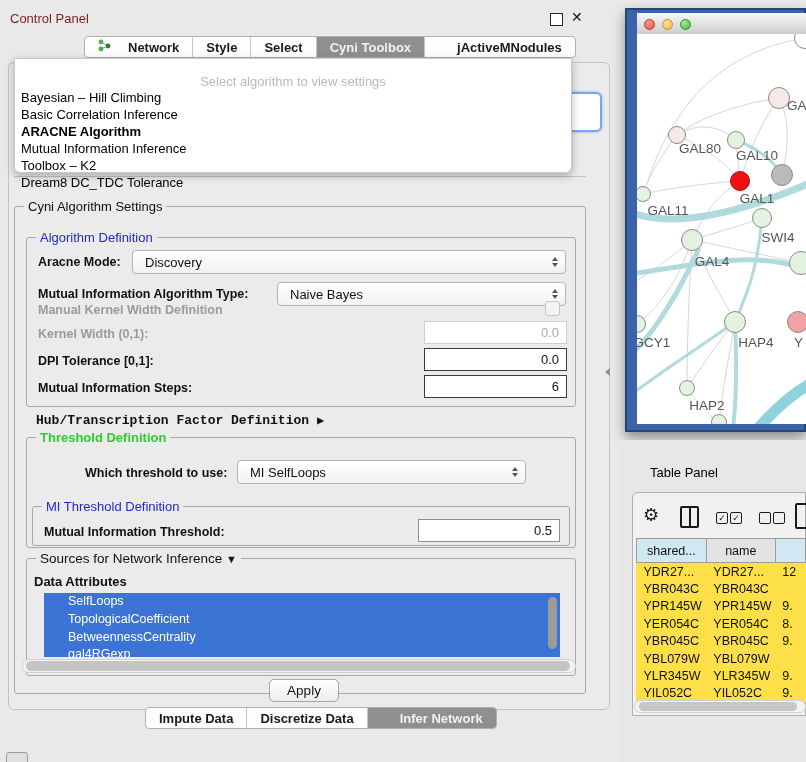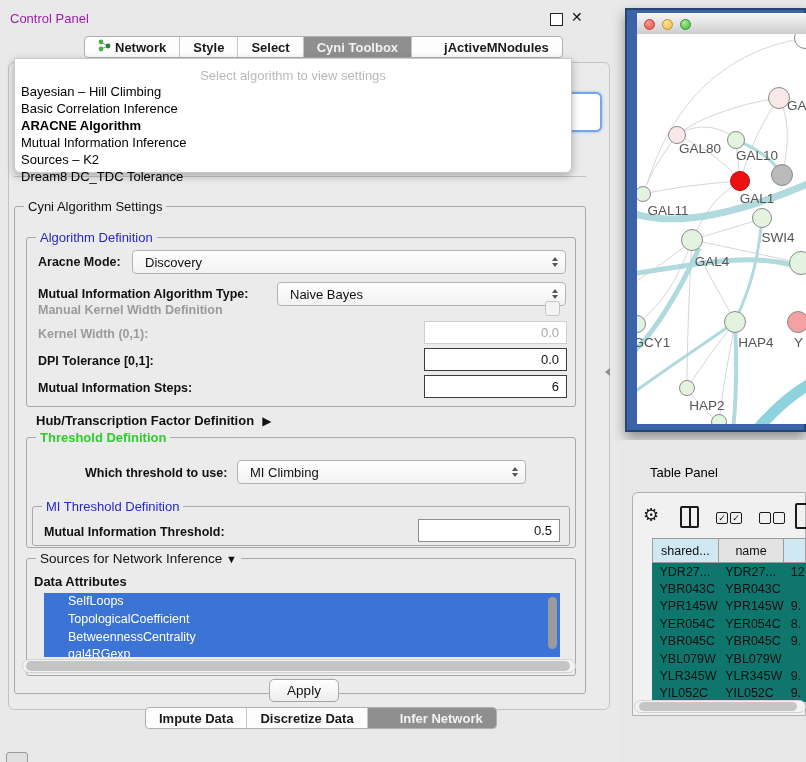--- a/index.html
+++ b/index.html
@@ -1,42 +1,42 @@
 <!DOCTYPE html>
 <html><head>
 <meta charset="utf-8">
 <style>
   html,body{margin:0;padding:0;}
   #screen{position:relative;width:806px;height:762px;background:#e9e9e9;
     font-family:"Liberation Sans","DejaVu Sans",sans-serif;overflow:hidden;color:#111;}
   .abs{position:absolute;}
   
   #cp-titlebar{left:0;top:6;width:620px;height:26px;}
-  #cp-title{left:10px;top:11px;font-size:13px;color:#a21caf;}
+  #cp-title{left:10px;top:11px;font-size:13px;color:#7f1d1d;}
   #cp-float{left:550px;top:13px;width:11px;height:11px;border:1.5px solid #222;background:#fff;}
   #cp-close{left:571px;top:9px;font-size:14px;font-weight:bold;color:#111;}
   
   .seg-bar{display:flex;background:#fdfdfd;border:1px solid #b0b0b0;border-radius:4px;overflow:hidden;height:22px;box-sizing:border-box;}
-  .seg{display:flex;align-items:center;gap:4px;padding:0 13px;font-size:13px;font-weight:600;color:#1a1a1a;border-right:1px solid #c6c6c6;white-space:nowrap;}
+  .seg{display:flex;align-items:center;gap:17px;padding:0 13px;font-size:13px;font-weight:600;color:#1a1a1a;border-right:1px solid #c6c6c6;white-space:nowrap;}
   .seg:last-child{border-right:none;padding-left:32px;}
   .seg.sel{background:#8f8f8f;color:#f2f2f2;}
   #cp-tabs{left:84px;top:36px;}
   #bottom-tabs{left:145px;top:707px;}
   
   #main-panel{left:8px;top:62px;width:602px;height:648px;background:#ebebeb;border:1px solid #c3c3c3;border-radius:6px;box-sizing:border-box;}
   #hidden-group-line{left:14px;top:176px;width:572px;height:1px;background:#c4c4c4;}
   #hidden-combo{left:560px;top:92px;width:38px;height:36px;border:2px solid #76a7e8;border-radius:6px;background:#fff;box-shadow:0 0 3px #8ab4ec;}
   
   .sb-track{background:#f3f3f3;border:1px solid #d2d2d2;border-radius:7px;box-sizing:border-box;}
   .sb-thumb{background:#b9b9b9;border-radius:6px;}
   #main-sb{left:590px;top:66px;width:13px;height:606px;}
   
   #algo-overlay{left:14px;top:58px;width:558px;height:115px;background:#fff;border:1px solid #c9c9c9;
     border-radius:0 0 6px 6px;box-shadow:0 3px 8px rgba(0,0,0,.28);box-sizing:border-box;}
-  #algo-placeholder{width:100%;text-align:center;padding-top:3px;font-size:13px;color:#b9b9b9;margin-top:6px;}
+  #algo-placeholder{width:100%;text-align:center;padding-top:15px;font-size:13px;color:#b9b9b9;}
   .algo-opt{font-size:13px;color:#000;padding:1px 6px;line-height:15px;white-space:nowrap;}
   .algo-opt.bold{font-weight:bold;}
   
   .group{border:1px solid #a9a9a9;border-radius:3px;box-sizing:border-box;}
   .gtitle{position:absolute;top:-8px;left:9px;background:#ebebeb;padding:0 4px;font-size:13px;white-space:nowrap;}
   .blue{color:#2626cc;} .green{color:#2ecc2e;}
   .lbl{position:absolute;font-size:12.5px;font-weight:bold;color:#111;white-space:nowrap;}
   .lbl.dis{color:#9b9b9b;text-align:center;}
   .field{position:absolute;background:#fff;border:1px solid #b9b9b9;box-sizing:border-box;
     font-size:13px;text-align:right;padding:3px 7px 0 0;}
@@ -74,21 +74,21 @@
   
   #right-bg{left:620px;top:440px;width:186px;height:322px;background:#e7e7e7;}
   #tp-title{left:650px;top:465px;font-size:13px;color:#000;}
   #tp-box{left:632px;top:492px;width:174px;height:224px;background:#f1f1f1;border:1px solid #b0b0b0;border-radius:6px 0 0 0;box-sizing:border-box;}
   .ticon{position:absolute;color:#1a1a1a;}
   #gear-icon{left:643px;top:504px;font-size:18px;}
   #cols-icon{left:680px;top:506px;width:15px;height:18px;border:2px solid #1a1a1a;border-radius:2px;}
   #cols-icon div{position:absolute;left:50%;top:0;width:2px;height:100%;background:#1a1a1a;transform:translateX(-1px);}
   .cb{position:absolute;width:10px;height:10px;border:1.5px solid #1a1a1a;border-radius:2px;font-size:9px;line-height:10px;text-align:center;font-weight:bold;}
   #page-icon{left:795px;top:503px;width:16px;height:22px;border:2px solid #1a1a1a;border-radius:2px;}
-  table#net-table{position:absolute;left:652px;top:538px;border-collapse:collapse;table-layout:fixed;font-size:12.5px;background:#0f766e;}
+  table#net-table{position:absolute;left:636px;top:538px;border-collapse:collapse;table-layout:fixed;font-size:12.5px;background:#fde047;}
   #net-table th{height:21px;font-weight:normal;border:1px solid #9c9c9c;font-size:12.5px;}
   #net-table td{height:17.4px;padding:0 0 0 7px;white-space:nowrap;overflow:hidden;color:#101010;}
   #tp-hsb{left:634px;top:700px;width:172px;height:13px;}
   #tp-hsb-thumb{left:639px;top:702px;width:158px;height:9px;background:#c6c6c6;}
   #corner-widget{left:6px;top:752px;width:20px;height:14px;border:1px solid #9a9a9a;background:#e0e0e0;border-radius:3px;}
 </style>
 </head>
 <body>
 
 <div id="screen">
@@ -160,28 +160,28 @@
   </div>
   <span class="lbl dis" style="left:38px;top:303px;">Manual Kernel Width Definition</span>
   <div class="abs" id="manual-checkbox"></div>
   <span class="lbl dis" style="left:38px;top:327px;">Kernel Width (0,1):</span>
   <div class="field dis" style="left:424px;top:321px;width:143px;height:23px;">0.0</div>
   <span class="lbl" style="left:38px;top:354px;">DPI Tolerance [0,1]:</span>
   <div class="field strong" style="left:424px;top:348px;width:143px;height:23px;">0.0</div>
   <span class="lbl" style="left:38px;top:381px;">Mutual Information Steps:</span>
   <div class="field strong" style="left:424px;top:375px;width:143px;height:23px;">6</div>
 
-  <span class="lbl" style="left:36px;top:413px;font-size:13px;"><span>Hub/Transcription Factor Definition</span><span class="arrow-r">▶</span></span>
+  <span class="lbl" style="left:36px;top:413px;font-size:13px;font-family:Liberation Mono, monospace;"><span>Hub/Transcription Factor Definition</span><span class="arrow-r">▶</span></span>
 
   <div class="abs group" style="left:26px;top:437px;width:550px;height:111px;font-weight:bold;">
     <span class="gtitle green">Threshold Definition</span>
   </div>
   <span class="lbl" style="left:85px;top:466px;">Which threshold to use:</span>
   <div class="combo" style="left:237px;top:460px;width:289px;height:24px;">
-    <span>MI Climbing</span>
+    <span>MI SelfLoops</span>
     <span class="updown">
         <span class="tri-u"></span>
         <span class="tri-d"></span>
       </span>
   </div>
   <div class="abs group" style="left:32px;top:506px;width:538px;height:40px;">
     <span class="gtitle blue">MI Threshold Definition</span>
   </div>
   <span class="lbl" style="left:44px;top:525px;">Mutual Information Threshold:</span>
   <div class="field" style="left:418px;top:519px;width:142px;height:23px;border:1px solid #8e8e8e;">0.5</div>
@@ -357,18 +357,18 @@
   <div class="abs sb-track" id="tp-hsb"></div>
   <div class="abs sb-thumb" id="tp-hsb-thumb"></div>
 
   <div class="abs" id="algo-overlay">
     <div id="algo-placeholder">Select algorithm to view settings</div>
     <div id="algo-options">
         <div class="algo-opt">Bayesian – Hill Climbing</div>
         <div class="algo-opt">Basic Correlation Inference</div>
         <div class="algo-opt bold">ARACNE Algorithm</div>
         <div class="algo-opt">Mutual Information Inference</div>
-        <div class="algo-opt">Sources – K2</div>
+        <div class="algo-opt">Toolbox – K2</div>
         <div class="algo-opt">Dream8 DC_TDC Tolerance</div>
       </div>
   </div>
 
 </div>
 
 </body></html>

